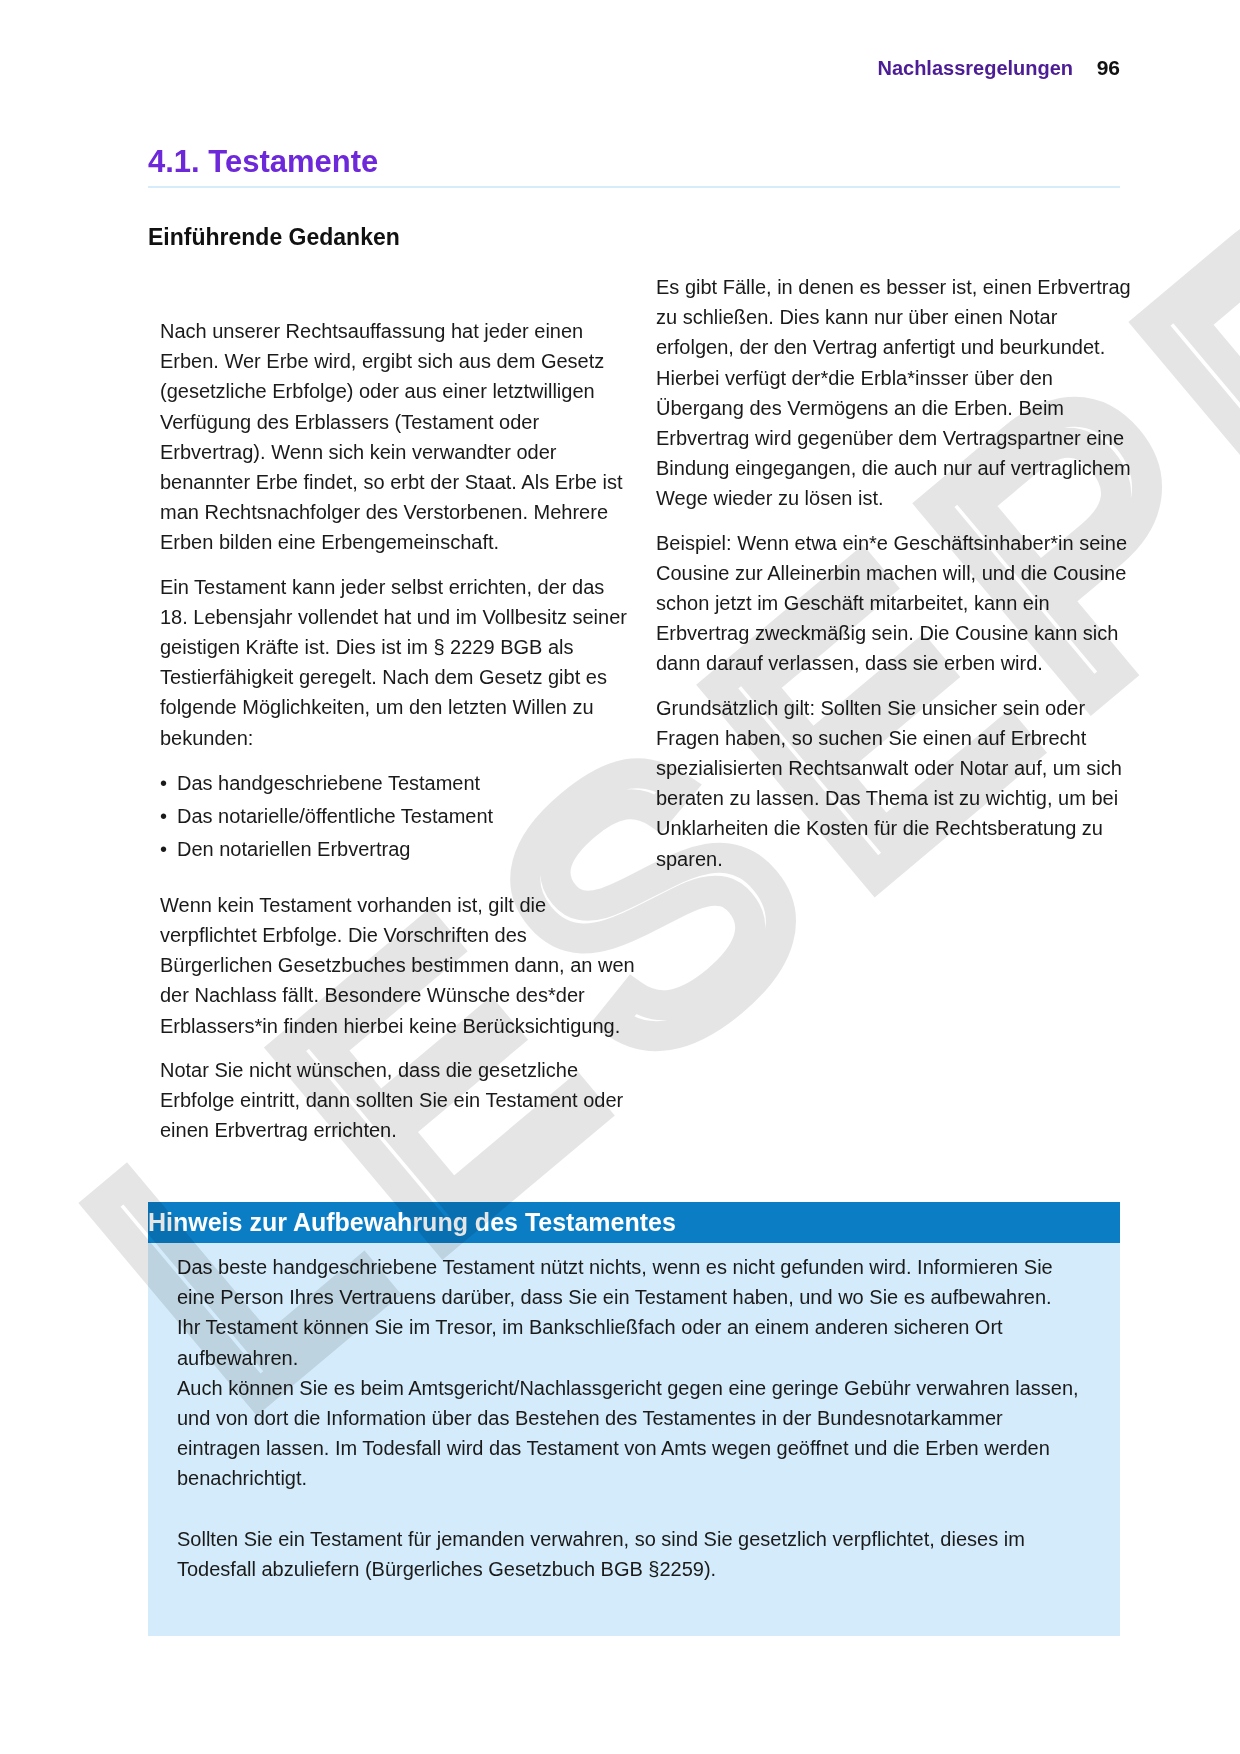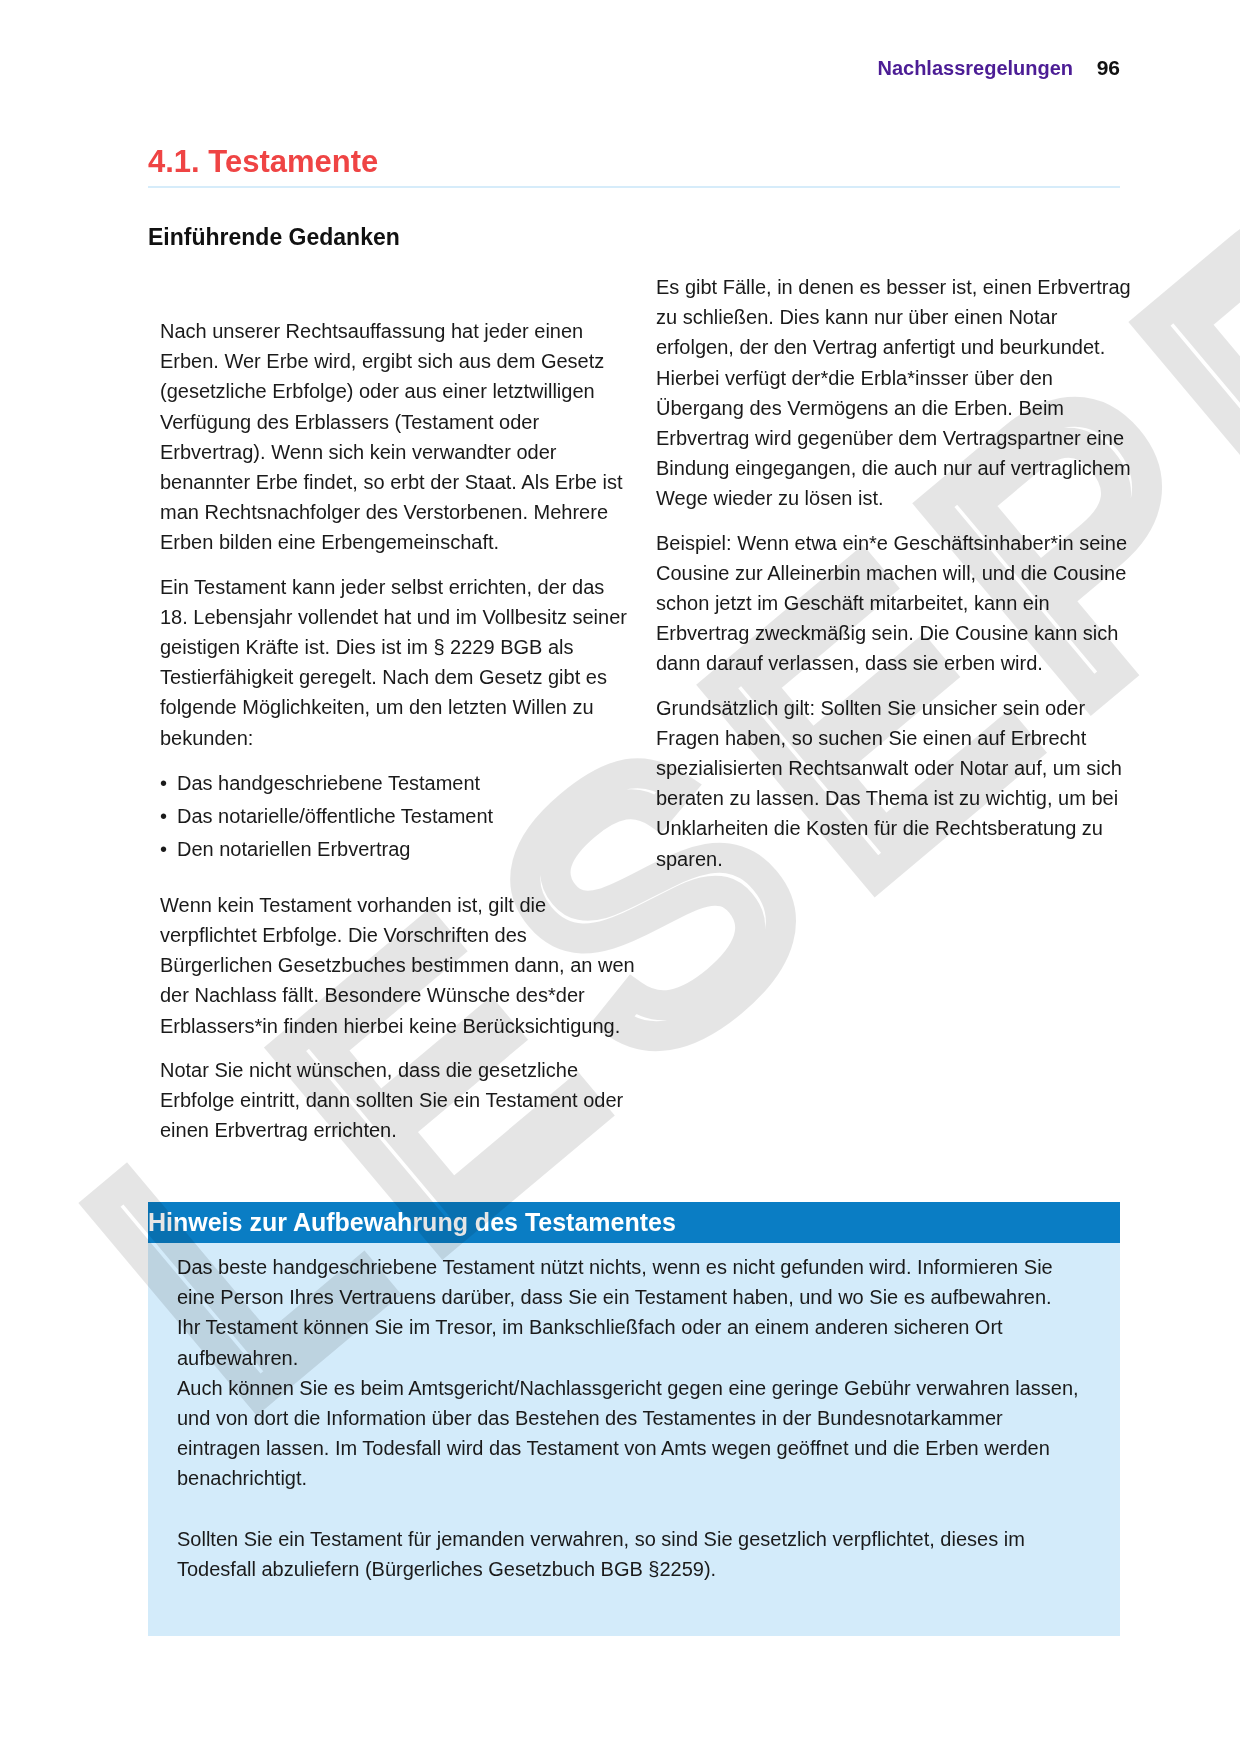--- a/index.html
+++ b/index.html
@@ -10,21 +10,21 @@
     }
     .running-head {
       position: absolute; top: 56px; right: 120px;
       font-size: 20px; font-weight: bold; letter-spacing: 0;
     }
     .running-head .section { color: #4c1d95; margin-right: 18px; }
     .running-head .page { color: #111111; font-size: 21px; }
 
     .chapter-title {
       position: absolute; left: 148px; top: 144px;
-      font-size: 31px; font-weight: bold; color: #ef4444;
+      font-size: 31px; font-weight: bold; color: #6d28d9;
       margin: 0;
     }
     .chapter-rule {
       position: absolute; left: 148px; top: 186px; width: 972px; height: 2px;
       background: #d6ecfa;
     }
     .subheading {
       position: absolute; left: 148px; top: 224px; margin: 0;
       font-size: 23px; font-weight: bold; color: #111111;
     }

